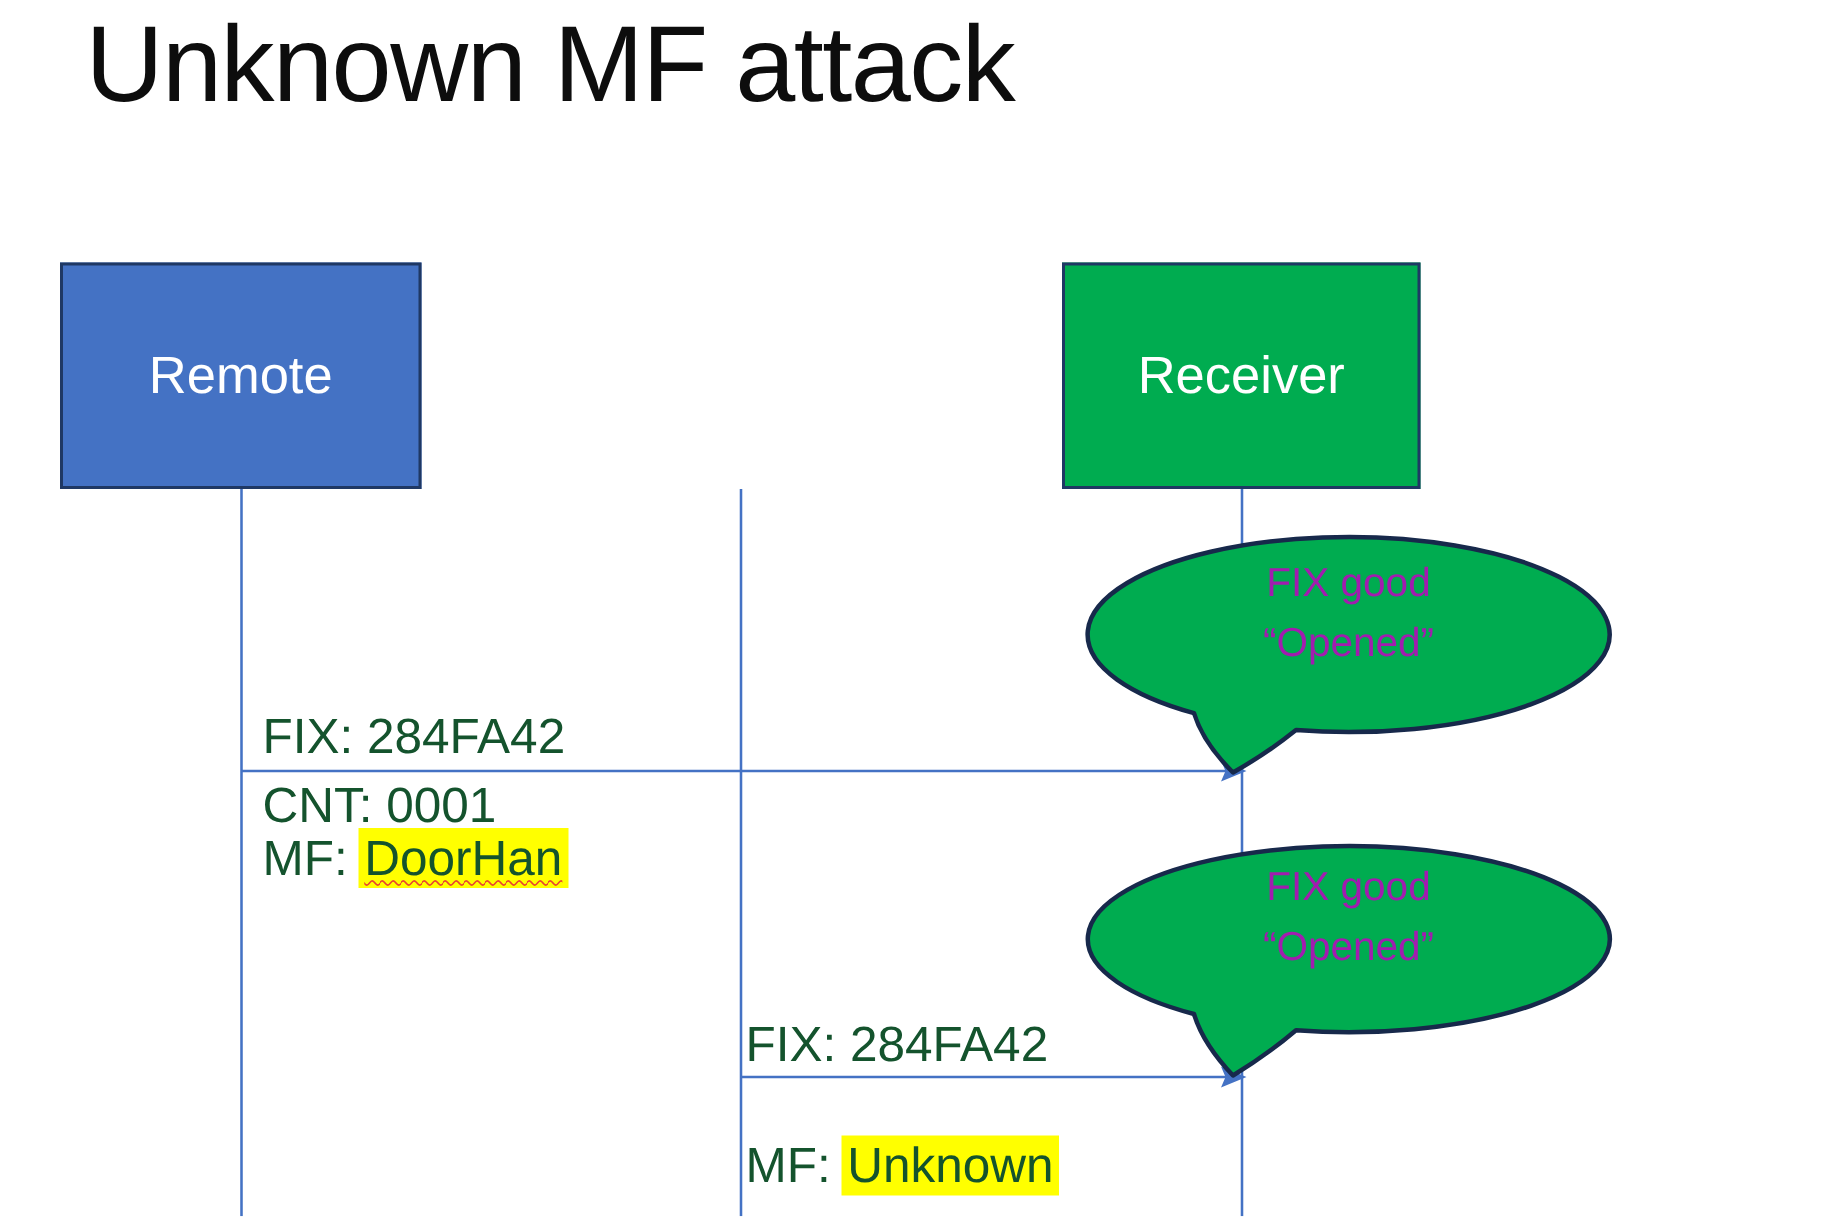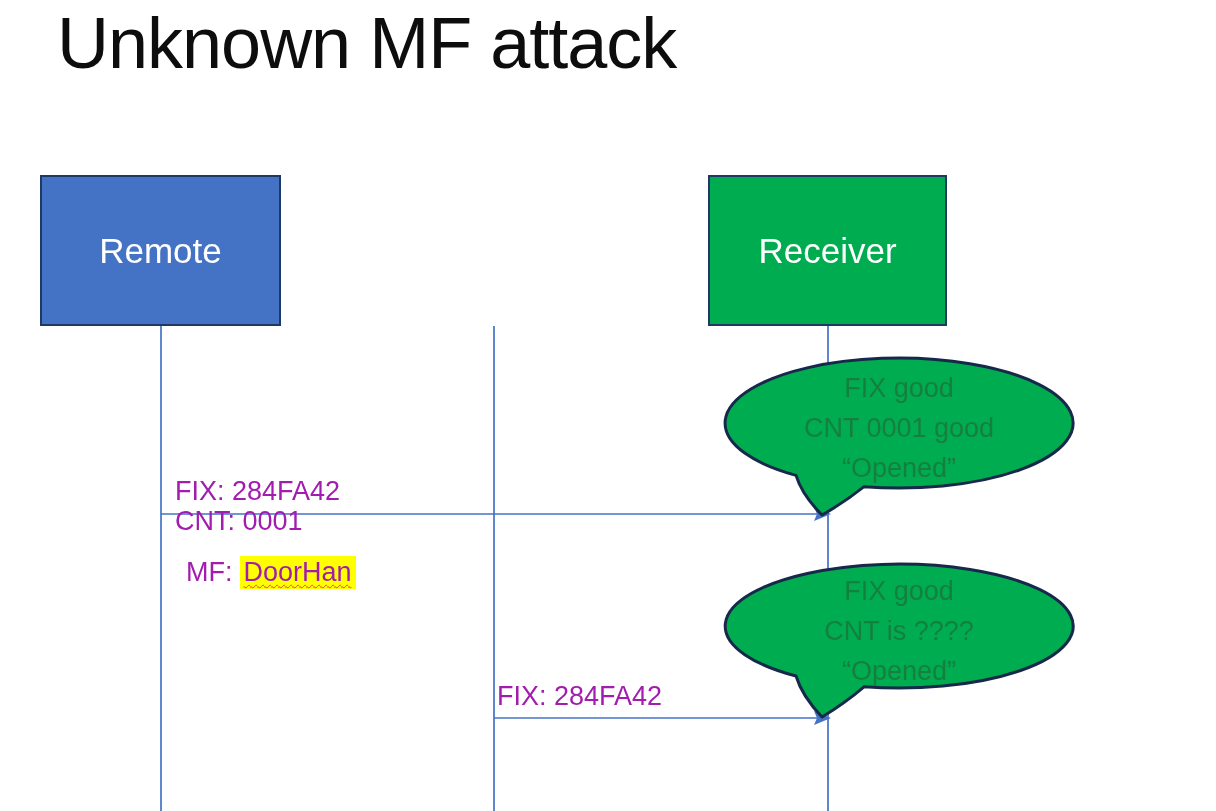--- a/index.html
+++ b/index.html
@@ -16,33 +16,33 @@
     position:absolute; top:175px; height:151px;
     border:2.5px solid #1F3864; box-sizing:border-box;
     display:flex; align-items:center; justify-content:center;
     color:#ffffff; font-size:35px;
   }
   .actor-remote   { left:40px;  width:241px; background:#4472C4; }
   .actor-flipper  { left:374px; width:240px; background:#ED7D31; }
   .actor-receiver { left:708px; width:239px; background:#00AC50;text-align:center; }
   .diagram-svg { position:absolute; left:0; top:0; }
   .msg-line {
-    position:absolute; font-size:27px; color:#a21caf; white-space:nowrap;
+    position:absolute; font-size:33px; color:#14532d; white-space:nowrap;
     line-height:32px;
   }
   .hl { background:#FFFF00; padding:1px 4px 2px 4px; }
   .wavy {
     text-decoration-line:underline; text-decoration-style:wavy;
     text-decoration-color:#E8432E; text-decoration-thickness:1px;
     text-underline-offset:3px; text-decoration-skip-ink:none;
   }
   .msg-value { margin-left:7px; }
   .callout-text {
     position:absolute; width:350px; text-align:center;
-    color:#15803d; font-size:27px; line-height:40px; white-space:nowrap;
+    color:#a21caf; font-size:27px; line-height:40px; white-space:nowrap;
   }
   .callout-1 { left:724px; top:368px; }
   .callout-2 { left:724px; top:571px; }
 </style>
 </head>
 <body>
 
 <div class="slide">
 
   <div class="title">Unknown MF attack</div>
@@ -65,31 +65,32 @@
 
     <line x1="494" y1="718" x2="818" y2="718" stroke="#4472C4" stroke-width="1.7"></line>
     <polygon points="831,718 814,711 817,718 814,725" fill="#4472C4"></polygon>
 
     <path d="M 796 475.4 A 174 65 0 1 1 864 486.7 Q 845 502 822 515 Q 802 495 796 475.4 Z" stroke="#17294B" stroke-width="3" stroke-linejoin="round" fill="#00AC50"></path>
 
     <path d="M 796 676 A 174 62 0 1 1 864 686.8 Q 845 703 822 717 Q 802 696 796 676 Z" stroke="#17294B" stroke-width="3" stroke-linejoin="round" fill="#00AC50"></path>
   </svg>
 
   <div class="msg-line" style="left:175px; top:475px;">FIX: 284FA42</div>
-  <div class="msg-line" style="left:175px; top:505px;">CNT: 0001</div>
-  <div class="msg-line" style="left:186px; top:556px;">
+  <div class="msg-line" style="left:175px; top:521px;">CNT: 0001</div>
+  <div class="msg-line" style="left:175px; top:556px;">
     <span>MF:</span><span class="msg-value hl wavy">DoorHan</span>
   </div>
 
   <div class="msg-line" style="left:497px; top:680px;">FIX: 284FA42</div>
+  <div class="msg-line" style="left:497px; top:761px;">
+    <span>MF:</span><span class="msg-value hl">Unknown</span>
+  </div>
 
   <div class="callout-text callout-1">
     <div>FIX good</div>
-    <div>CNT 0001 good</div>
     <div>“Opened”</div>
   </div>
   <div class="callout-text callout-2">
     <div>FIX good</div>
-    <div>CNT is ????</div>
     <div>“Opened”</div>
   </div>
 
 </div>
 
 </body></html>

